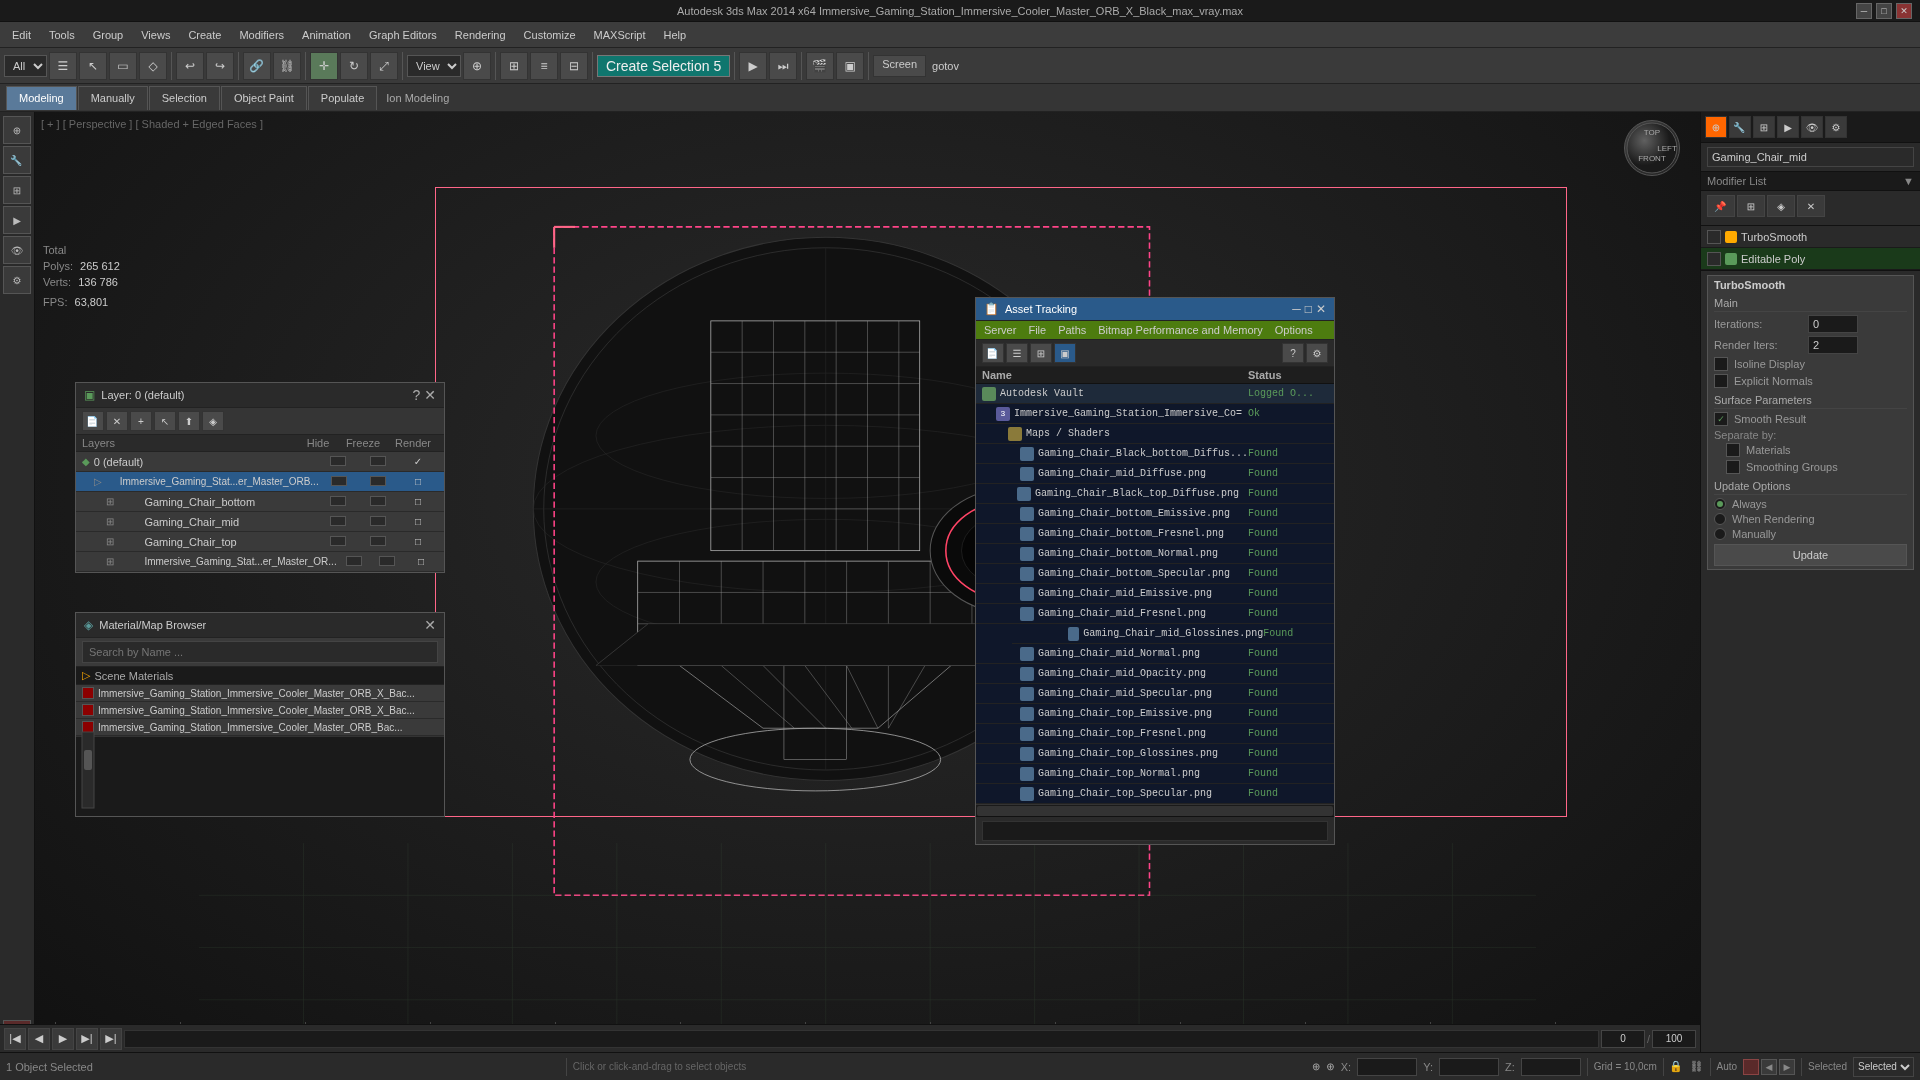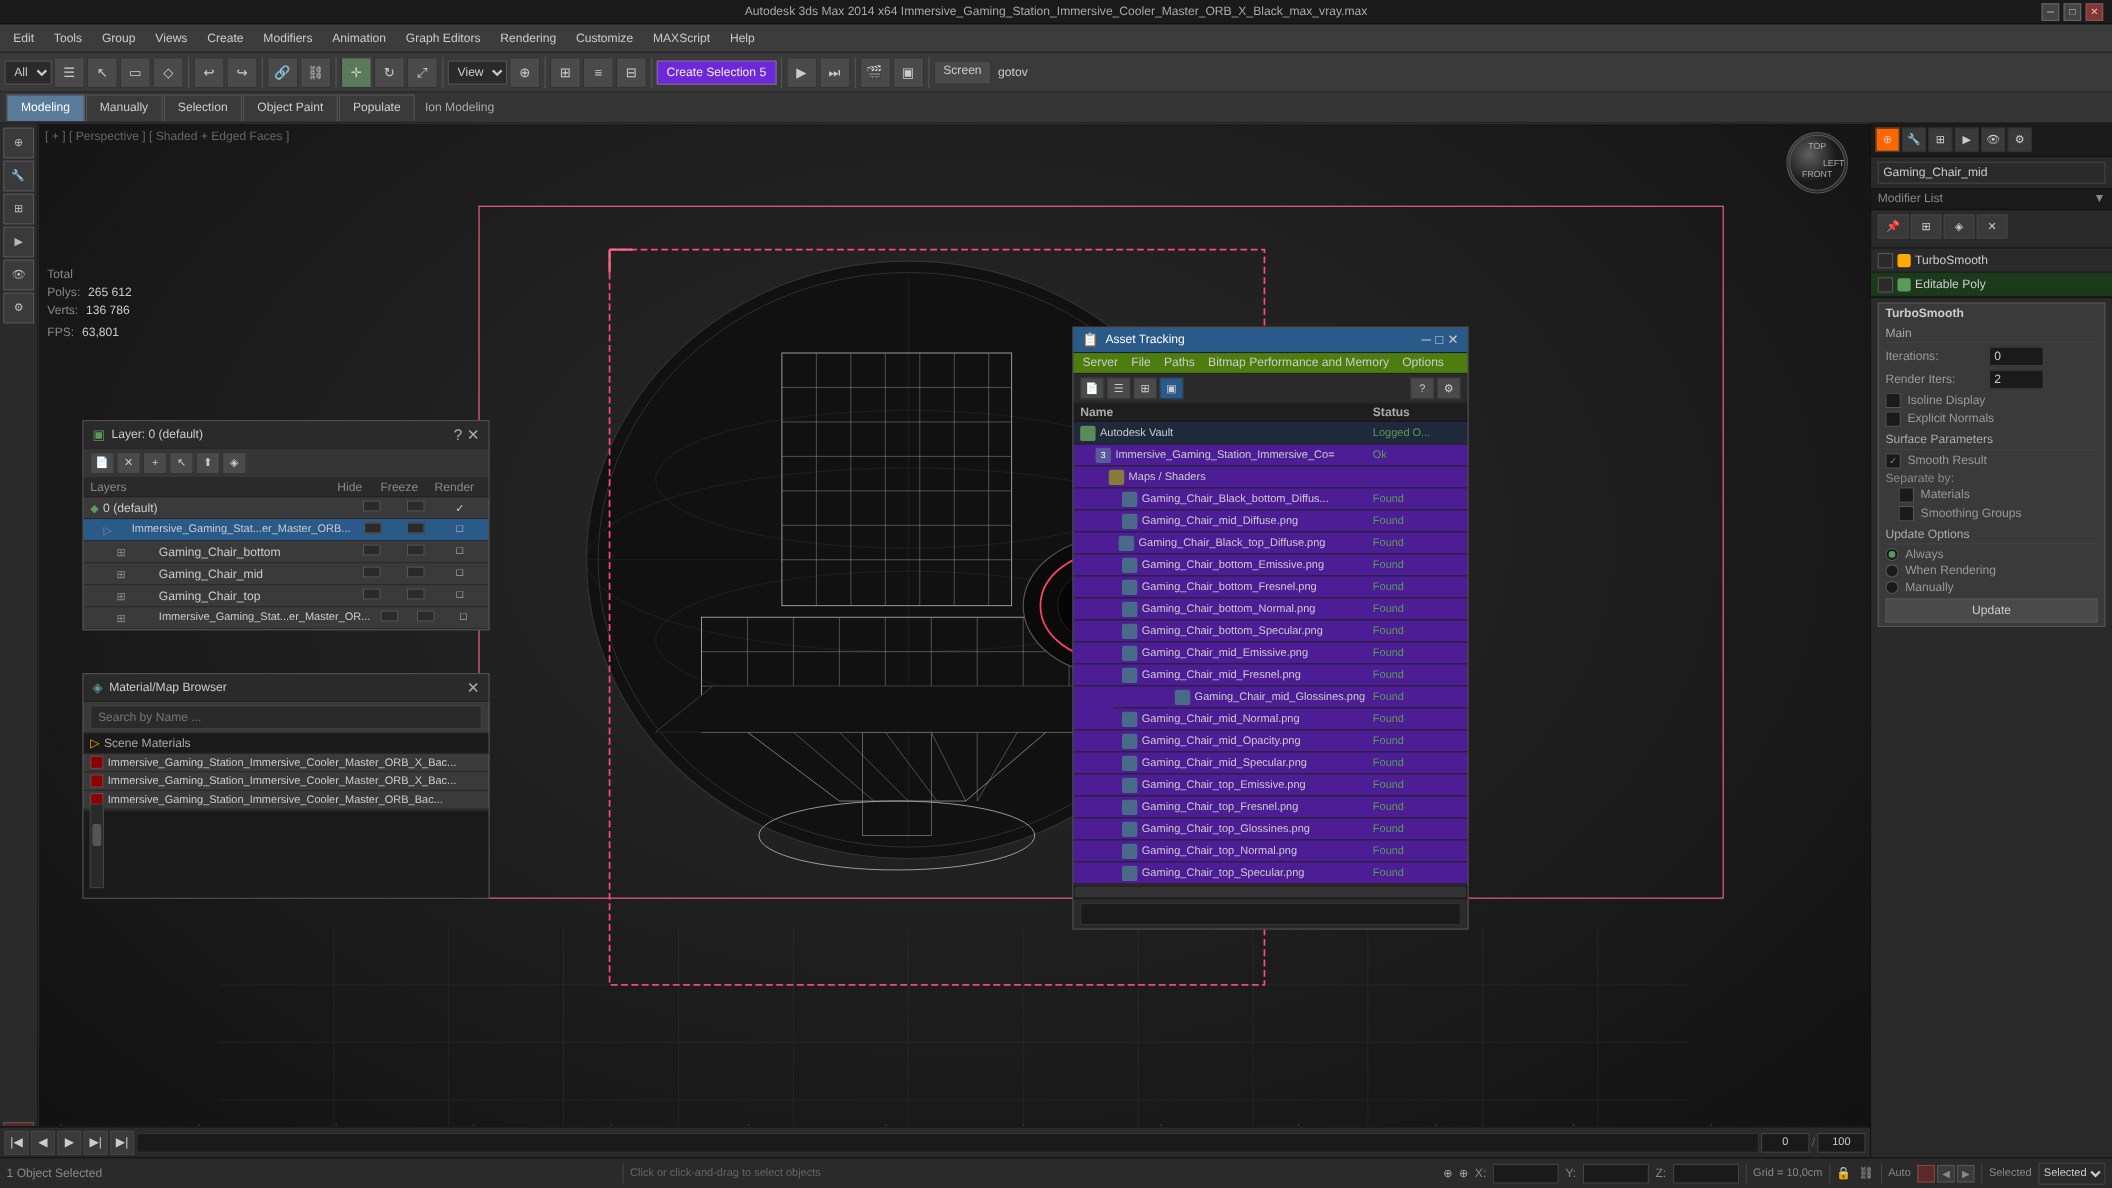--- a/index.html
+++ b/index.html
@@ -87,25 +87,25 @@
     .toolbar-separator { width: 1px; height: 28px; background: #555; margin: 0 2px; }
     .toolbar-dropdown {
       background: #2a2a2a;
       border: 1px solid #555;
       color: #ccc;
       padding: 2px 4px;
       font-size: 11px;
       height: 22px;
     }
     .create-selection-btn {
-      background: #6d28d9;
+      background: #0f766e;
       border: 1px solid #777;
       color: #eee;
       padding: 2px 8px;
-      font-size: 11px;
+      font-size: 14px;
       height: 22px;
       cursor: pointer;
     }
     .screen-btn {
       background: #4a4a4a;
       border: 1px solid #333;
       color: #ccc;
       padding: 2px 8px;
       font-size: 11px;
       height: 22px;
@@ -177,21 +177,21 @@
       flex: 1;
       background: #1a1a1a;
       position: relative;
       overflow: hidden;
     }
 
     
     #viewport-3d {
       width: 100%;
       height: 100%;
-      background: #737373;
+      background: #3b82f6;
       position: relative;
     }
 
     
     #viewport-canvas {
       width: 100%;
       height: 100%;
       background: radial-gradient(ellipse at 50% 40%, #2a2a2a 0%, #111 100%);
       position: relative;
     }
@@ -429,21 +429,22 @@
       border-bottom: 1px solid #111;
       font-size: 11px;
       font-weight: bold;
       color: #aaa;
     }
     .asset-col-name { flex: 1; }
     .asset-col-status { width: 80px; text-align: left; }
     #asset-list {
       max-height: 530px;
       overflow-y: auto;
-      background: #4c1d95;
+      background: #0f172a;
+      font-family: Liberation Mono, monospace;
     }
     .asset-row {
       display: flex;
       align-items: center;
       padding: 2px 6px;
       border-bottom: 1px solid #222;
       min-height: 20px;
     }
     .asset-row.header-row { background: #1e2a3a; }
     .asset-row.sub-row { padding-left: 20px; }

